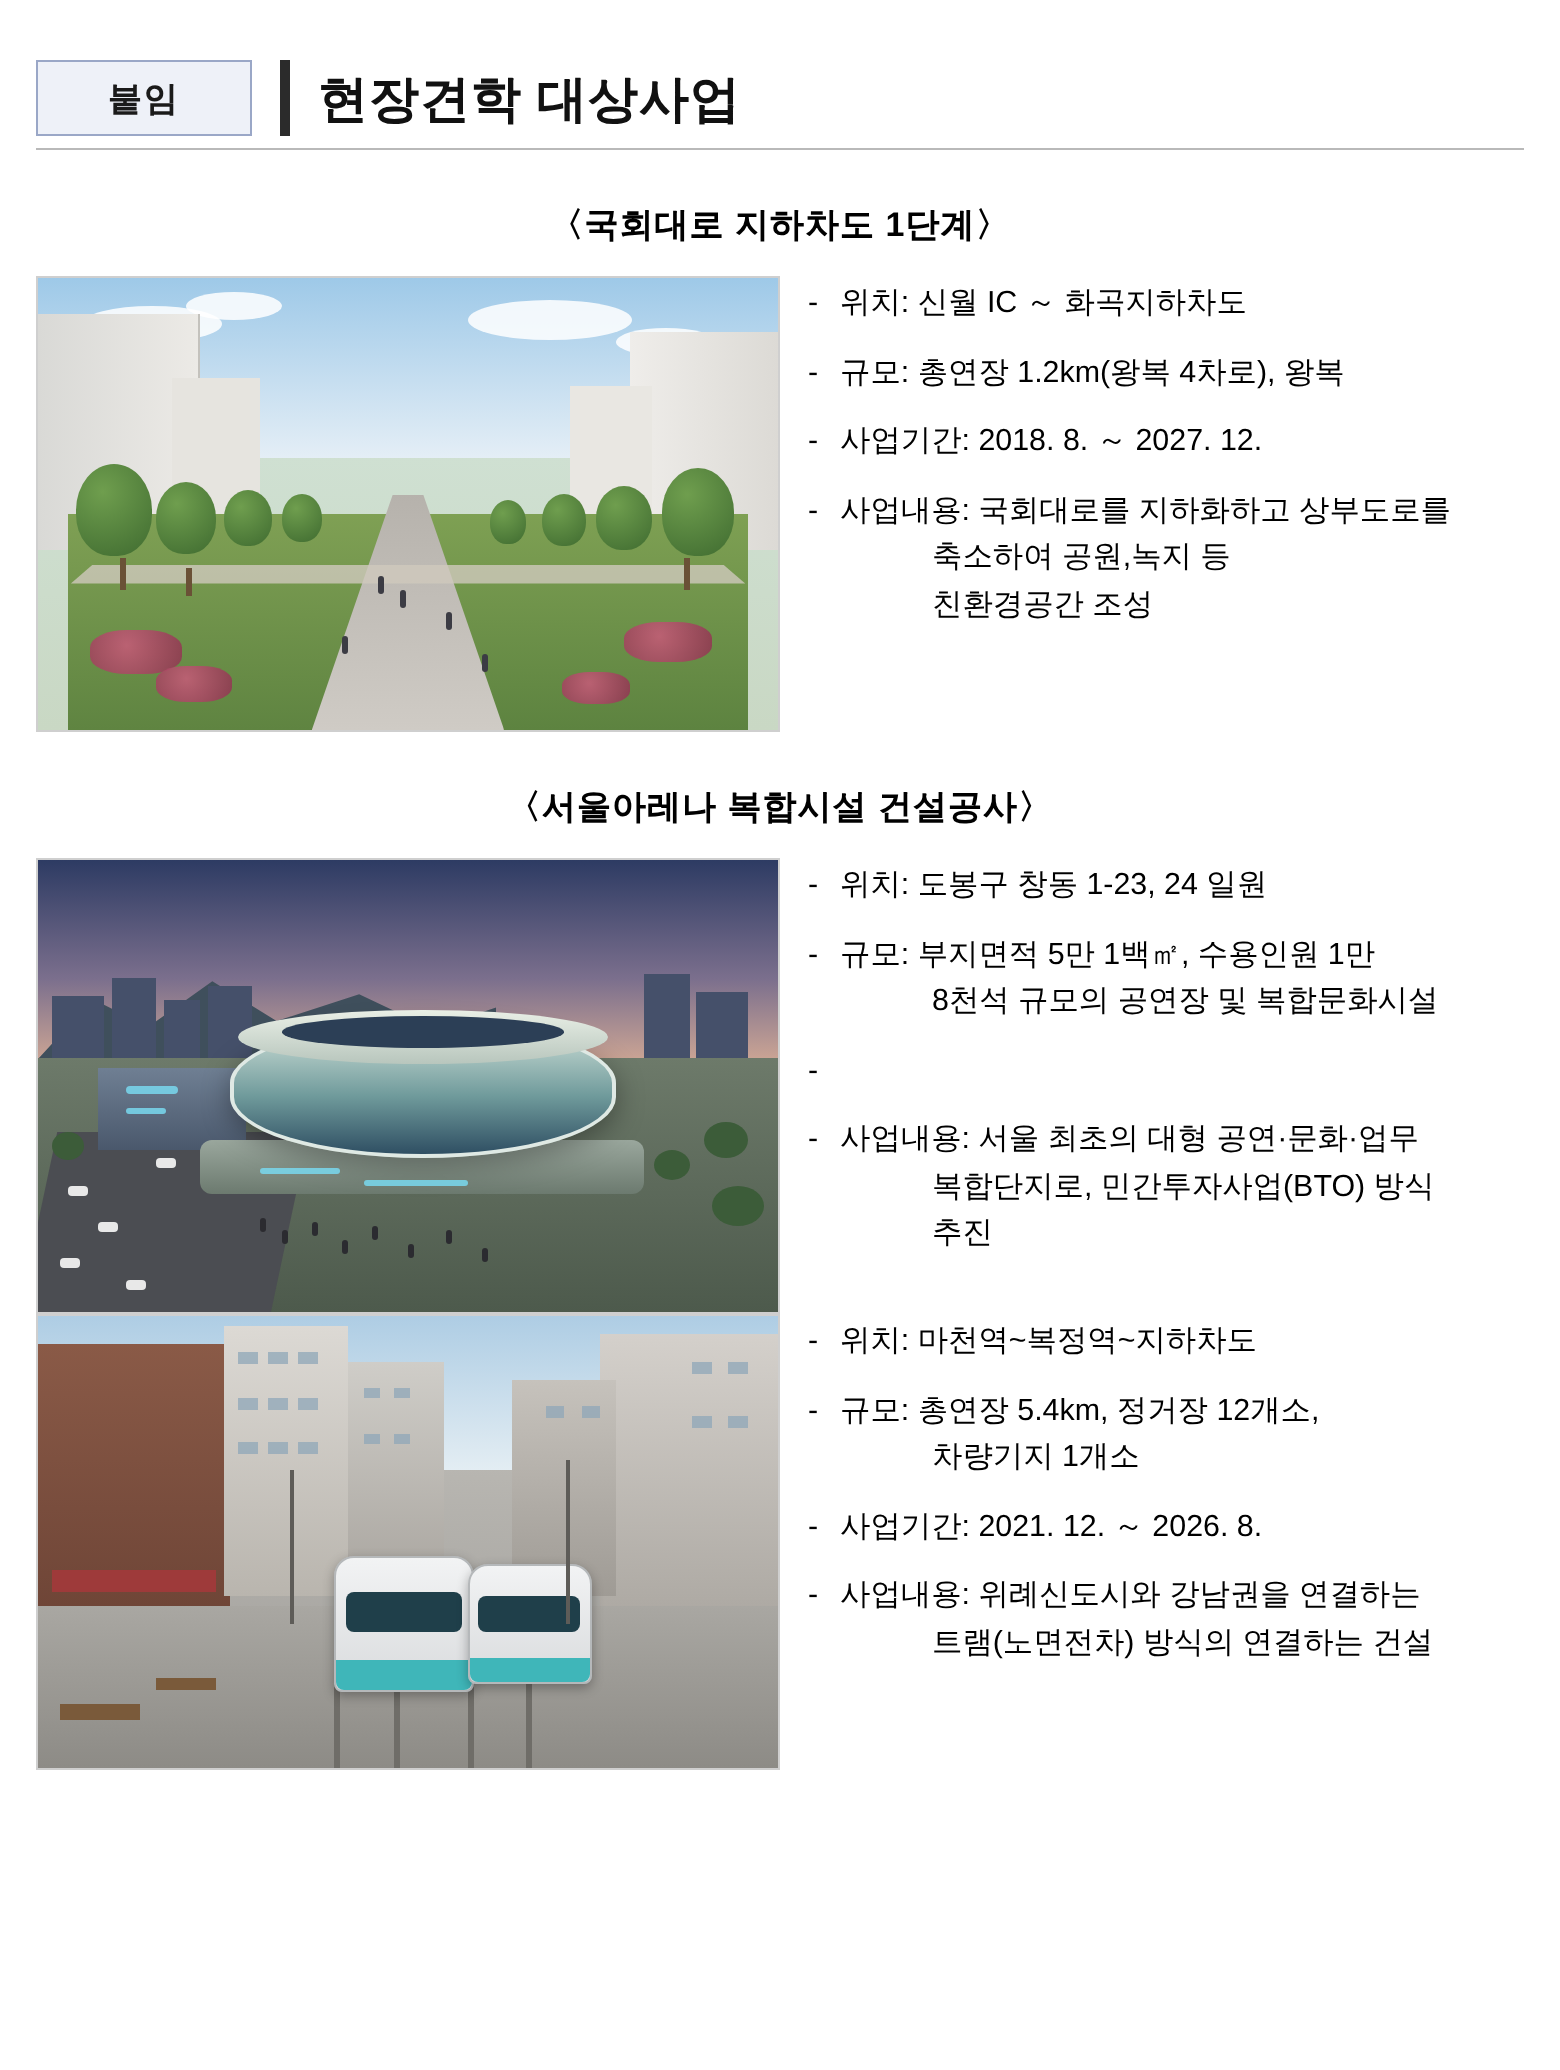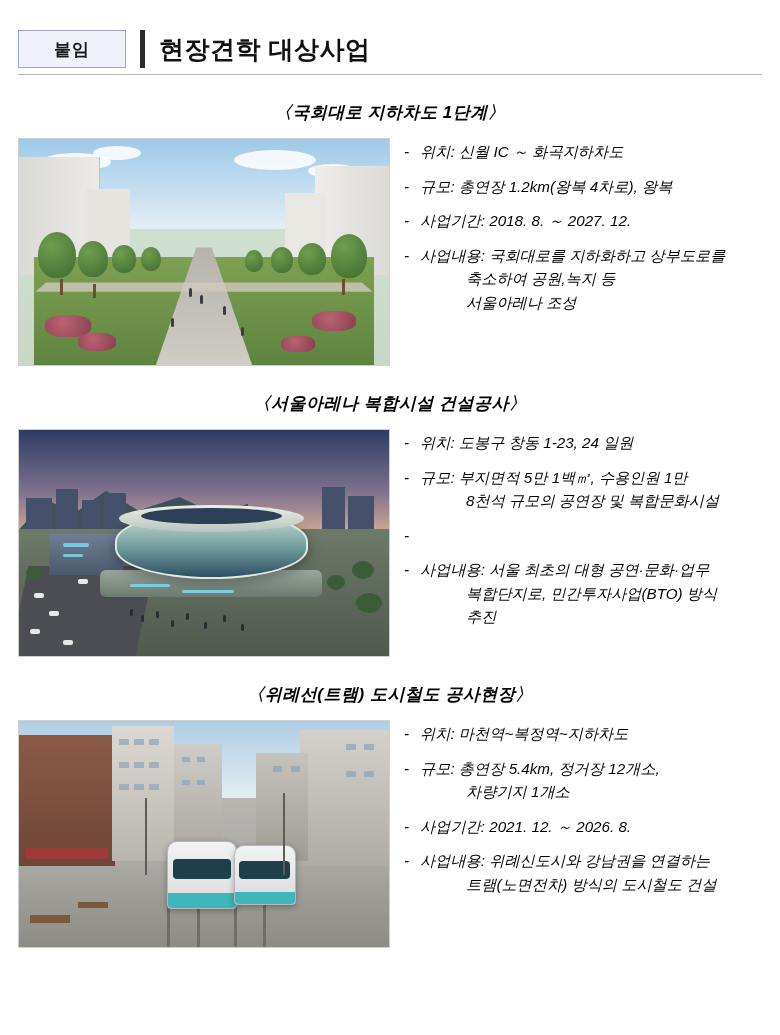--- a/index.html
+++ b/index.html
@@ -49,21 +49,20 @@
     padding-left: 14px;
     font-size: 25px;
     font-weight: bold;
     letter-spacing: 0.5px;
     color: #111111;
   }
 
   
   .section {
     margin: 0 18px;
-    font-style: italic;
   }
   .section-title {
     text-align: center;
     font-size: 17px;
     font-weight: bold;
     letter-spacing: 0.5px;
     margin-top: 26px;
     margin-bottom: 14px;
   }
   .section-body {
@@ -260,21 +259,21 @@
           <span>사업기간</span><span>:</span>
           <span>2018. 8. ～ 2027. 12.</span>
         </span>
       </div>
       <div class="bullet">
         <span class="dash">-</span>
         <span class="btext">
           <span>사업내용</span><span>:</span>
           <span>국회대로를 지하화하고 상부도로를</span>
           <span class="cont">축소하여 공원,녹지 등</span>
-          <span class="cont2">서울아레나 조성</span>
+          <span class="cont2">친환경공간 조성</span>
         </span>
       </div>
     </div>
   </div>
 </div>
 
 <div class="section">
   <div class="section-title">〈서울아레나 복합시설 건설공사〉</div>
   <div class="section-body">
     <div class="thumb img2">
@@ -341,21 +340,20 @@
           <span>서울 최초의 대형 공연·문화·업무</span>
           <span class="cont">복합단지로, 민간투자사업(BTO) 방식</span>
           <span class="cont2">추진</span>
         </span>
       </div>
     </div>
   </div>
 </div>
 
 <div class="section">
-  <div class="section-title">〈위례선(트램) 도시철도 공사현장〉</div>
   <div class="section-body">
     <div class="thumb img3">
       <div class="sky3"></div>
       <div class="bldg-brick"></div>
       <div class="bldg-tall"></div>
       <div class="bldg-tall2"></div>
       <div class="bldg-r"></div>
       <div class="bldg-r2"></div>
       <div class="win" style="left:27%;top:8%;width:10px;height:6px;"></div>
       <div class="win" style="left:31%;top:8%;width:10px;height:6px;"></div>
@@ -416,18 +414,18 @@
         <span class="btext">
           <span>사업기간</span><span>:</span>
           <span>2021. 12. ～ 2026. 8.</span>
         </span>
       </div>
       <div class="bullet">
         <span class="dash">-</span>
         <span class="btext">
           <span>사업내용</span><span>:</span>
           <span>위례신도시와 강남권을 연결하는</span>
-          <span class="cont">트램(노면전차) 방식의 도시철도 건설</span>
+          <span class="cont">트램(노면전차) 방식의 연결하는 건설</span>
         </span>
       </div>
     </div>
   </div>
 </div>
 
 </body></html>

